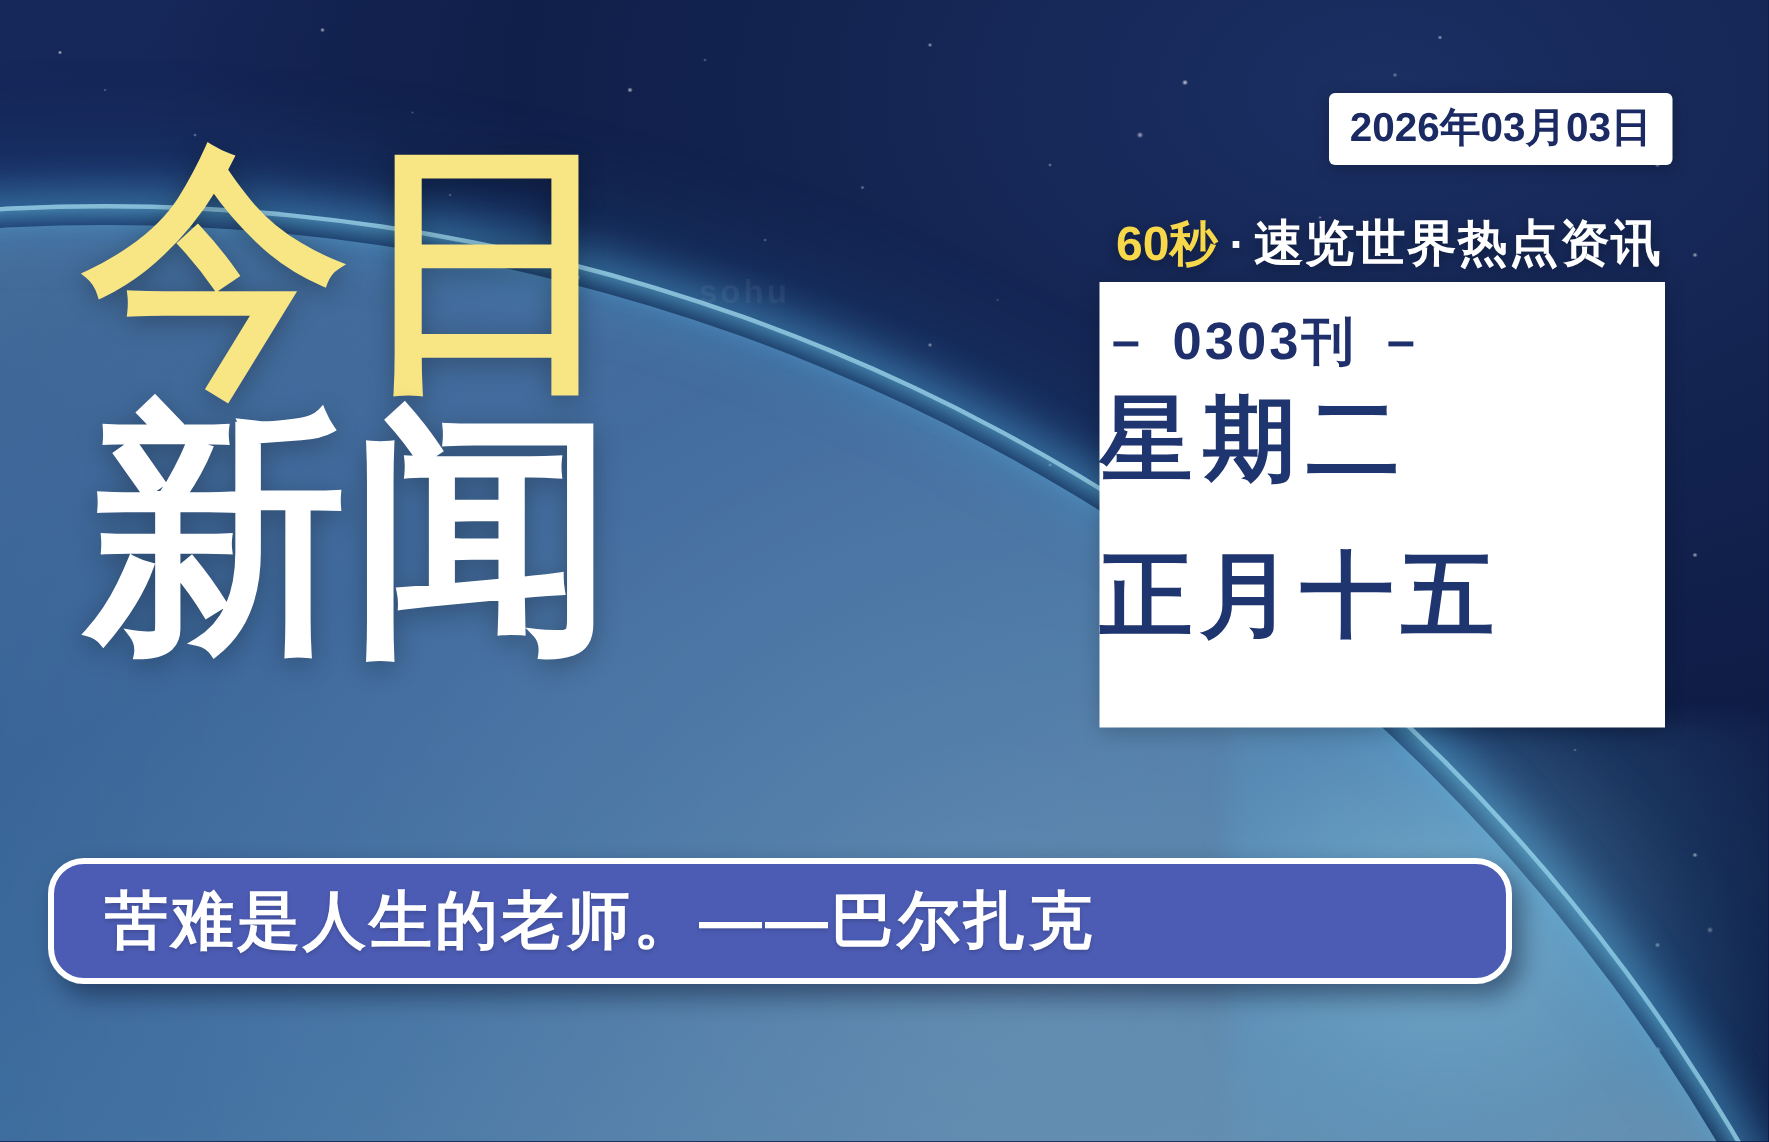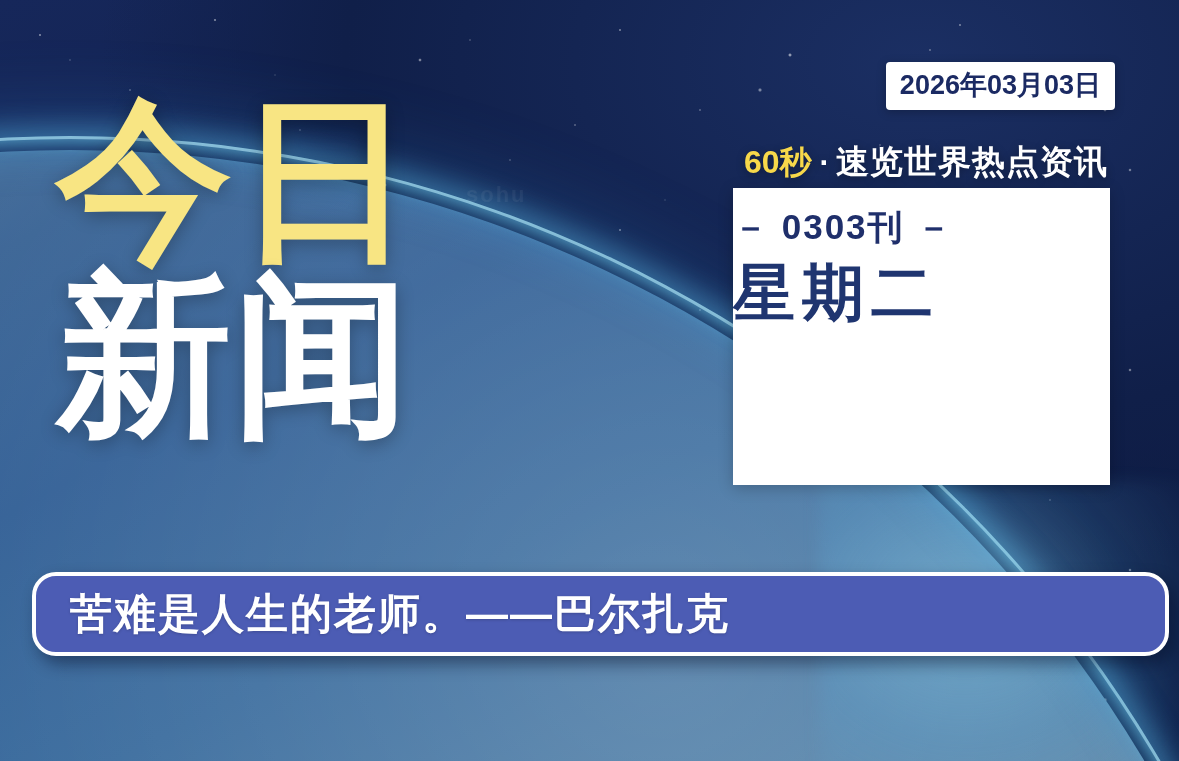--- a/index.html
+++ b/index.html
@@ -248,21 +248,21 @@
     margin-top:20px;
     color:#1f3570;
     font-size:62px; font-weight:700; letter-spacing:5px;
     white-space:nowrap;
   }
 
   
   #quote-banner {
     position:absolute;
     left:32px; top:572px;
-    width:1137px; height:84px;
+    width:976px; height:84px;
     background:#4C5CB4;
     border:4px solid #FFFFFF;
     border-radius:24px;
     display:flex; align-items:center;
     padding-left:34px;
     box-shadow:6px 8px 16px rgba(5,12,38,.45);
   }
   #quote-text {
     color:#FFFFFF;
     font-size:42px;
@@ -301,19 +301,20 @@
 
   <div id="tagline">
     <span id="tag-60">60秒</span>
     <span id="tag-dot">·</span>
     <span id="tag-rest">速览世界热点资讯</span>
   </div>
 
   <div id="info-card">
     <div id="issue">－ 0303刊 －</div>
     <div id="weekday">星期二</div>
+    <div id="lunar">正月十五</div>
   </div>
 
   <div id="quote-banner">
     <span id="quote-text">苦难是人生的老师。——巴尔扎克</span>
   </div>
 
 </div>
 
 </body></html>

